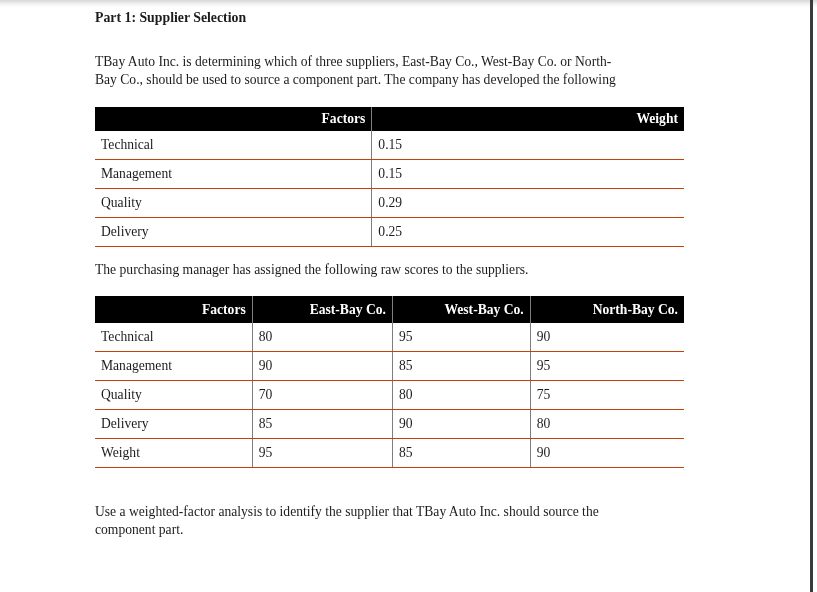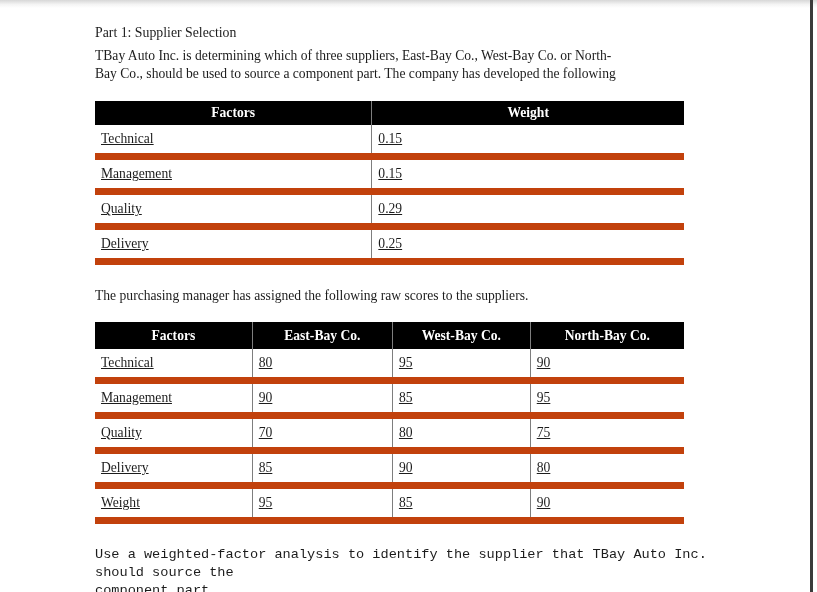--- a/index.html
+++ b/index.html
@@ -14,49 +14,48 @@
   .right-edge {
     position: absolute; top: 0; left: 810px; width: 3px; height: 592px;
     background: #3b3b3b;
   }
 
   .content {
     position: absolute; left: 95px; top: 0; width: 618px;
   }
 
   .doc-title {
-    margin-top: 24px;
-    font-size: 13.8px; font-weight: normal; line-height: 17px;
+    margin-top: 9px;
+    font-size: 13.8px; font-weight: bold; line-height: 17px;
   }
 
   .para { font-size: 13.6px; line-height: 18.2px; }
-  .para-intro { margin-top: 6px; }
-  .para-scores { margin-top: 22px; }
-  .para-task { margin-top: 22px; font-family: Liberation Mono, monospace; }
+  .para-intro { margin-top: 27px; }
+  .para-scores { margin-top: 14px; }
+  .para-task { margin-top: 35px; }
 
   table {
     border-collapse: collapse;
     table-layout: fixed;
     width: 589px;
     font-size: 13.6px;
   }
   .tbl-weights { margin-top: 18px; }
   .tbl-scores { margin-top: 16px; }
 
   th {
     background: #000000; color: #ffffff;
-    font-weight: bold; text-align: center;
+    font-weight: bold; text-align: right;
     line-height: 17px; padding: 3px 6px 4px 6px;
   }
   .tbl-scores th { padding: 5px 6px 5px 6px; }
   td {
-    border-bottom: 7px solid #c2410c;
+    border-bottom: 1px solid #c2410c;
     line-height: 17px; padding: 5px 6px 6px 6px;
     vertical-align: middle;
-    text-decoration: underline;
   }
   th + th, td + td { border-left: 1px solid #7e7e7e; }
 
   .tbl-weights col.c0 { width: 47%; }
   .tbl-weights col.c1 { width: 53%; }
   .tbl-scores col.c0 { width: 26.7%; }
   .tbl-scores col.c1 { width: 23.8%; }
   .tbl-scores col.c2 { width: 23.4%; }
   .tbl-scores col.c3 { width: 26.1%; }
 </style>

